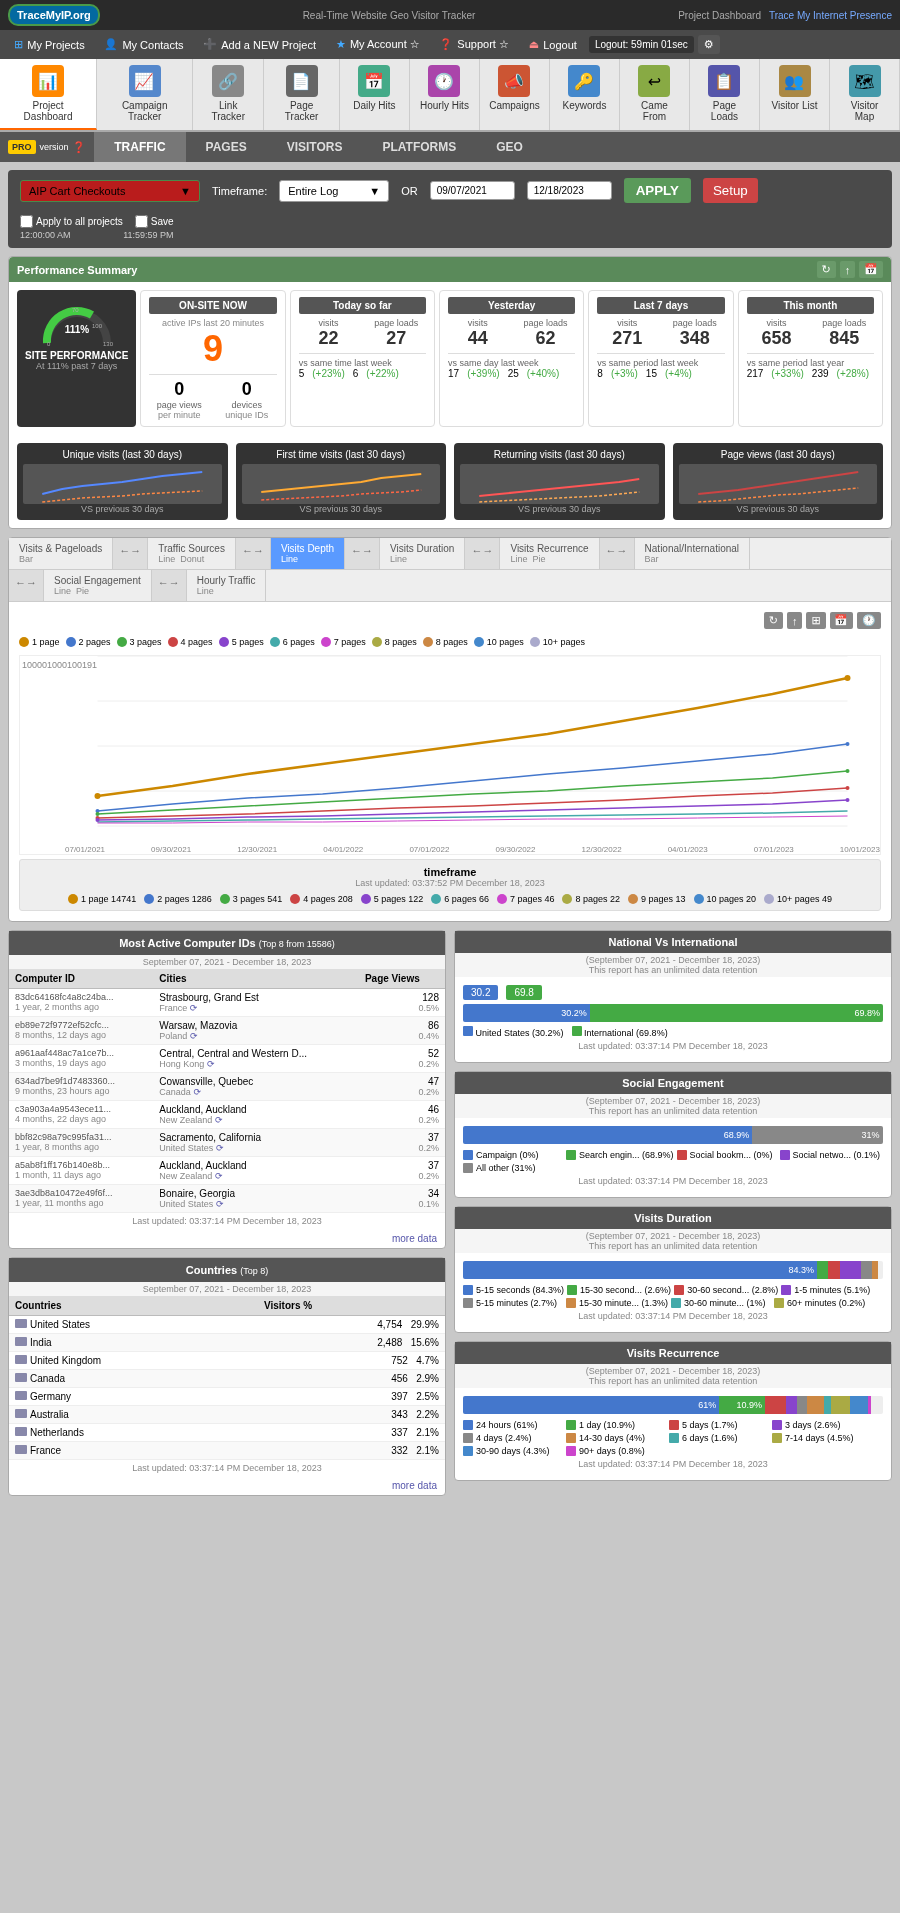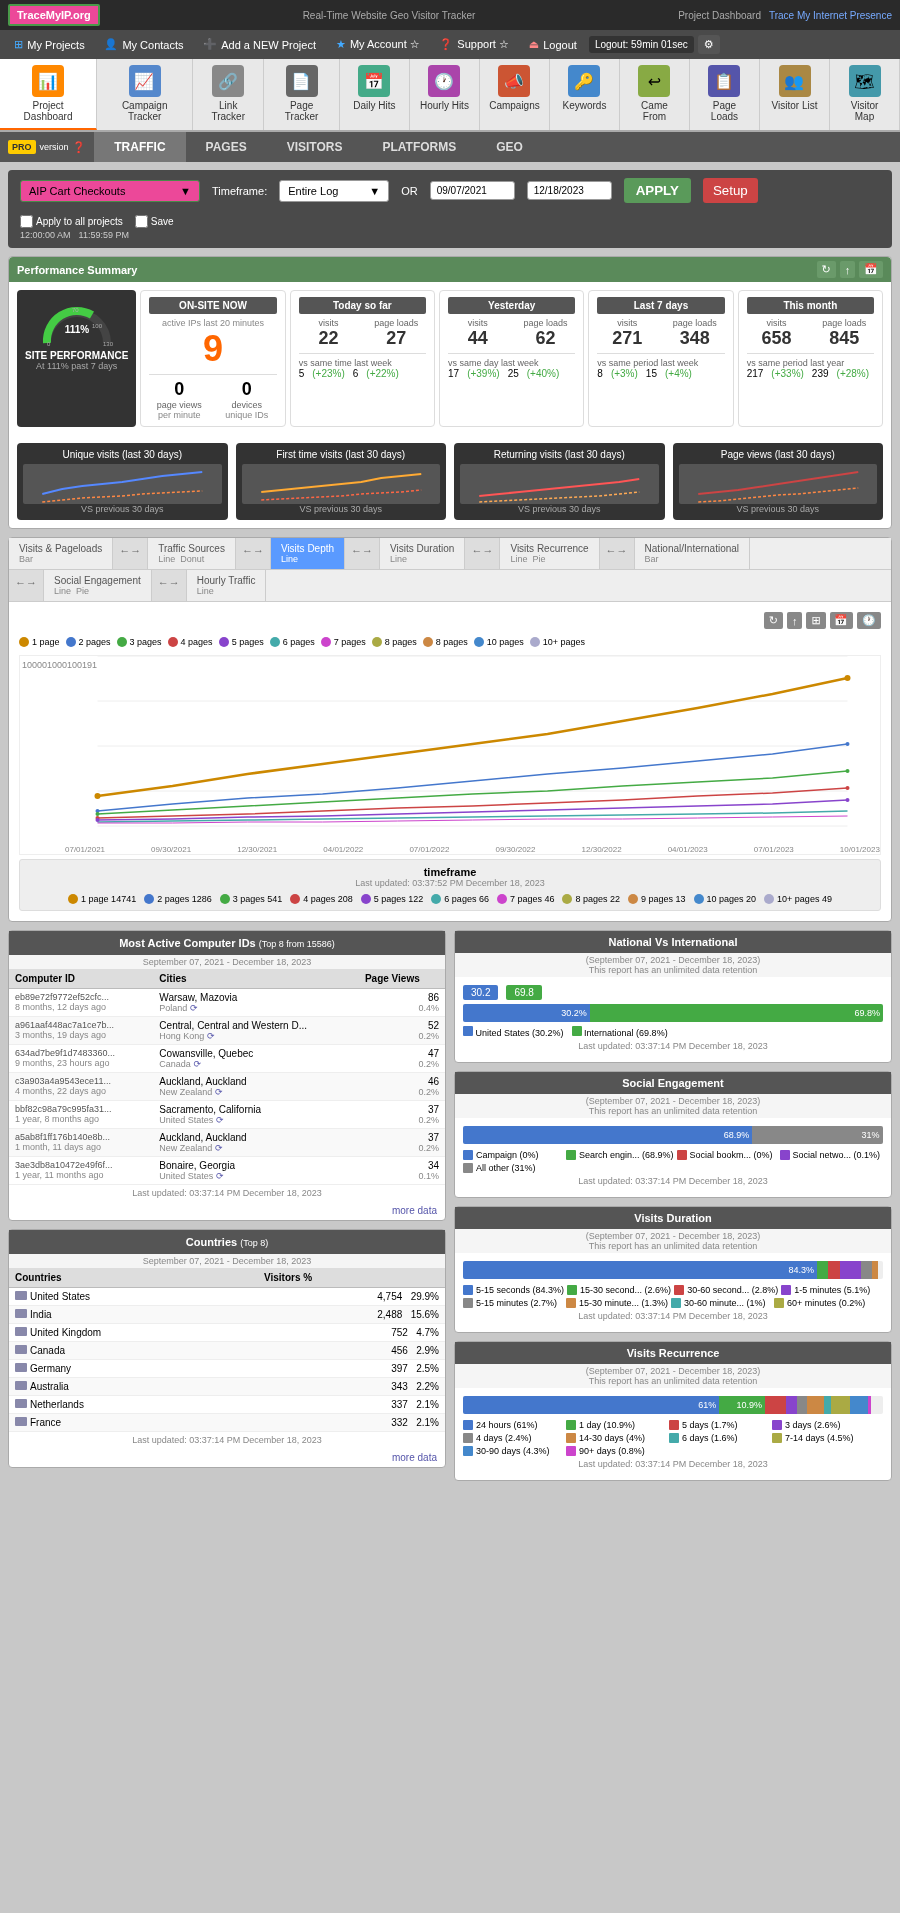--- a/index.html
+++ b/index.html
@@ -129,21 +129,21 @@
     .gauge-svg { width: 80px; height: 50px; }
 
     
     .flag-icon { width: 12px; height: 9px; background: #88a; border-radius: 1px; display: inline-block; margin-right: 3px; }
   </style>
 </head>
 <body>
 
 <div class="top-header">
   <div style="display:flex;align-items:center;gap:4px;">
-    <span style="background:#ec4899;border:2px solid #4a9a4a;padding:3px 7px;border-radius:2px;color:#fff;font-weight:bold;font-size:11px;">TraceMyIP.org</span>
+    <span style="background:#0369a1;border:2px solid #4a9a4a;padding:3px 7px;border-radius:10px;color:#fff;font-weight:bold;font-size:11px;">TraceMyIP.org</span>
   </div>
   <div style="color:#aaa;font-size:10px;text-align:right;">Real-Time Website Geo Visitor Tracker</div>
   <div style="color:#aaa;font-size:10px;display:flex;gap:8px;">
     <span>Project Dashboard</span>
     <a href="#" style="color:#7af;text-decoration:none;">Trace My Internet Presence</a>
   </div>
 </div>
 
 <div class="nav-bar">
   <div class="nav-item">
@@ -236,21 +236,21 @@
     <div class="sub-nav-item">PAGES</div>
     <div class="sub-nav-item">VISITORS</div>
     <div class="sub-nav-item">PLATFORMS</div>
     <div class="sub-nav-item">GEO</div>
   </div>
 </div>
 
 <div class="main-content">
 
   <div class="dropdown-section">
-    <div class="dropdown-select" style="min-width:180px;background:#ec4899;border:1px solid #4a8a4a;">
+    <div class="dropdown-select" style="min-width:180px;background:#b91c1c;border:1px solid #4a8a4a;">
       <span>AIP Cart Checkouts</span>
       <span>▼</span>
     </div>
     <span class="timeframe-label">Timeframe:</span>
     <div class="dropdown-select" style="min-width:110px;">
       <span>Entire Log</span>
       <span>▼</span>
     </div>
     <span class="or-label">OR</span>
     <input type="text" class="time-input" style="width: 85px;" value="09/07/2021">
@@ -261,21 +261,21 @@
       <div class="checkbox-row">
         <label>
             <input type="checkbox" style=""> 
             <span>Apply to all projects</span>
           </label>
         <label>
             <input type="checkbox" style=""> 
             <span>Save</span>
           </label>
       </div>
-      <div style="display:flex;gap:8px;color:#ccc;font-size:9px;">
+      <div style="display:flex;gap:8px;color:#ccc;font-size:9px;justify-content:space-between;">
         <span>12:00:00 AM</span>
         <span>11:59:59 PM</span>
       </div>
     </div>
   </div>
 
   <div class="perf-summary">
     <div class="perf-header">
       <span>Performance Summary</span>
       <div class="perf-header-actions">
@@ -677,20 +677,34 @@
           <thead>
             <tr>
               <th>Computer ID</th>
               <th>Cities</th>
               <th>Page Views</th>
             </tr>
           </thead>
           <tbody id="computer-ids-tbody">
               <tr>
     <td>
+      <div style="font-size:9px;color:#555;">83dc64168fc4a8c24ba...</div>
+      <div class="sub-row">1 year, 2 months ago</div>
+    </td>
+    <td>
+      <div>Strasbourg, Grand Est</div>
+      <div class="sub-row">France <span style="color:#55a;">⟳</span></div>
+    </td>
+    <td style="text-align:right;">
+      <div>128</div>
+      <div class="sub-row">0.5%</div>
+    </td>
+  </tr>
+              <tr>
+    <td>
       <div style="font-size:9px;color:#555;">eb89e72f9772ef52cfc...</div>
       <div class="sub-row">8 months, 12 days ago</div>
     </td>
     <td>
       <div>Warsaw, Mazovia</div>
       <div class="sub-row">Poland <span style="color:#55a;">⟳</span></div>
     </td>
     <td style="text-align:right;">
       <div>86</div>
       <div class="sub-row">0.4%</div>

